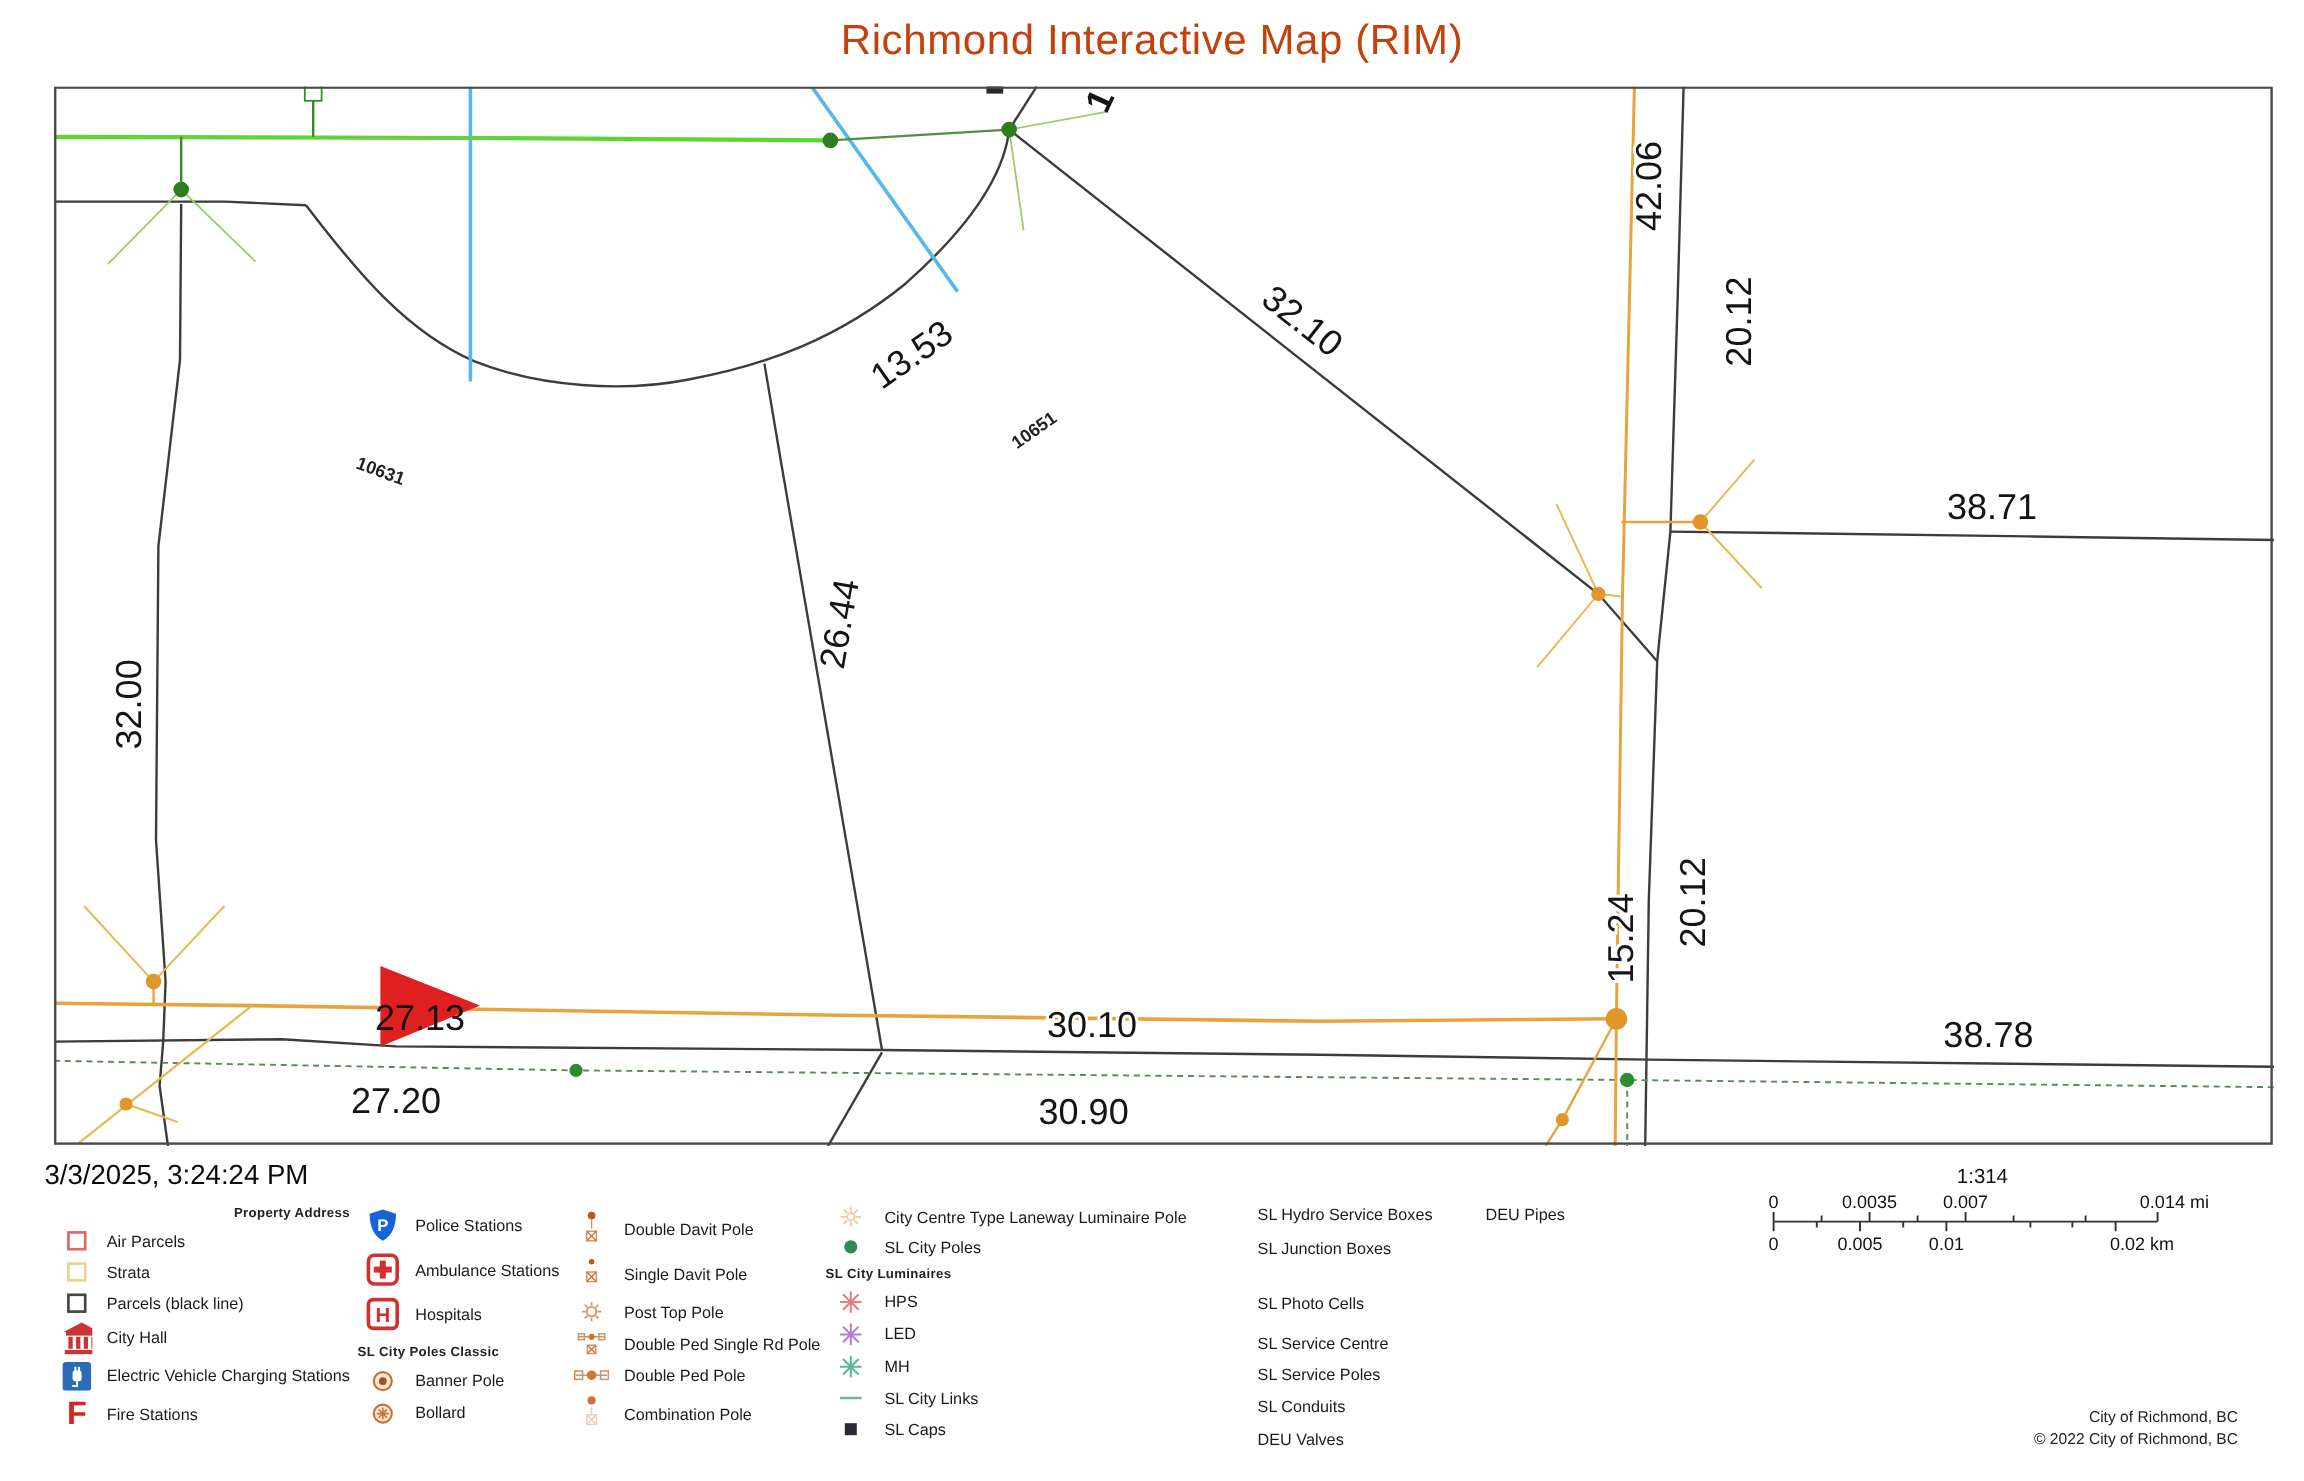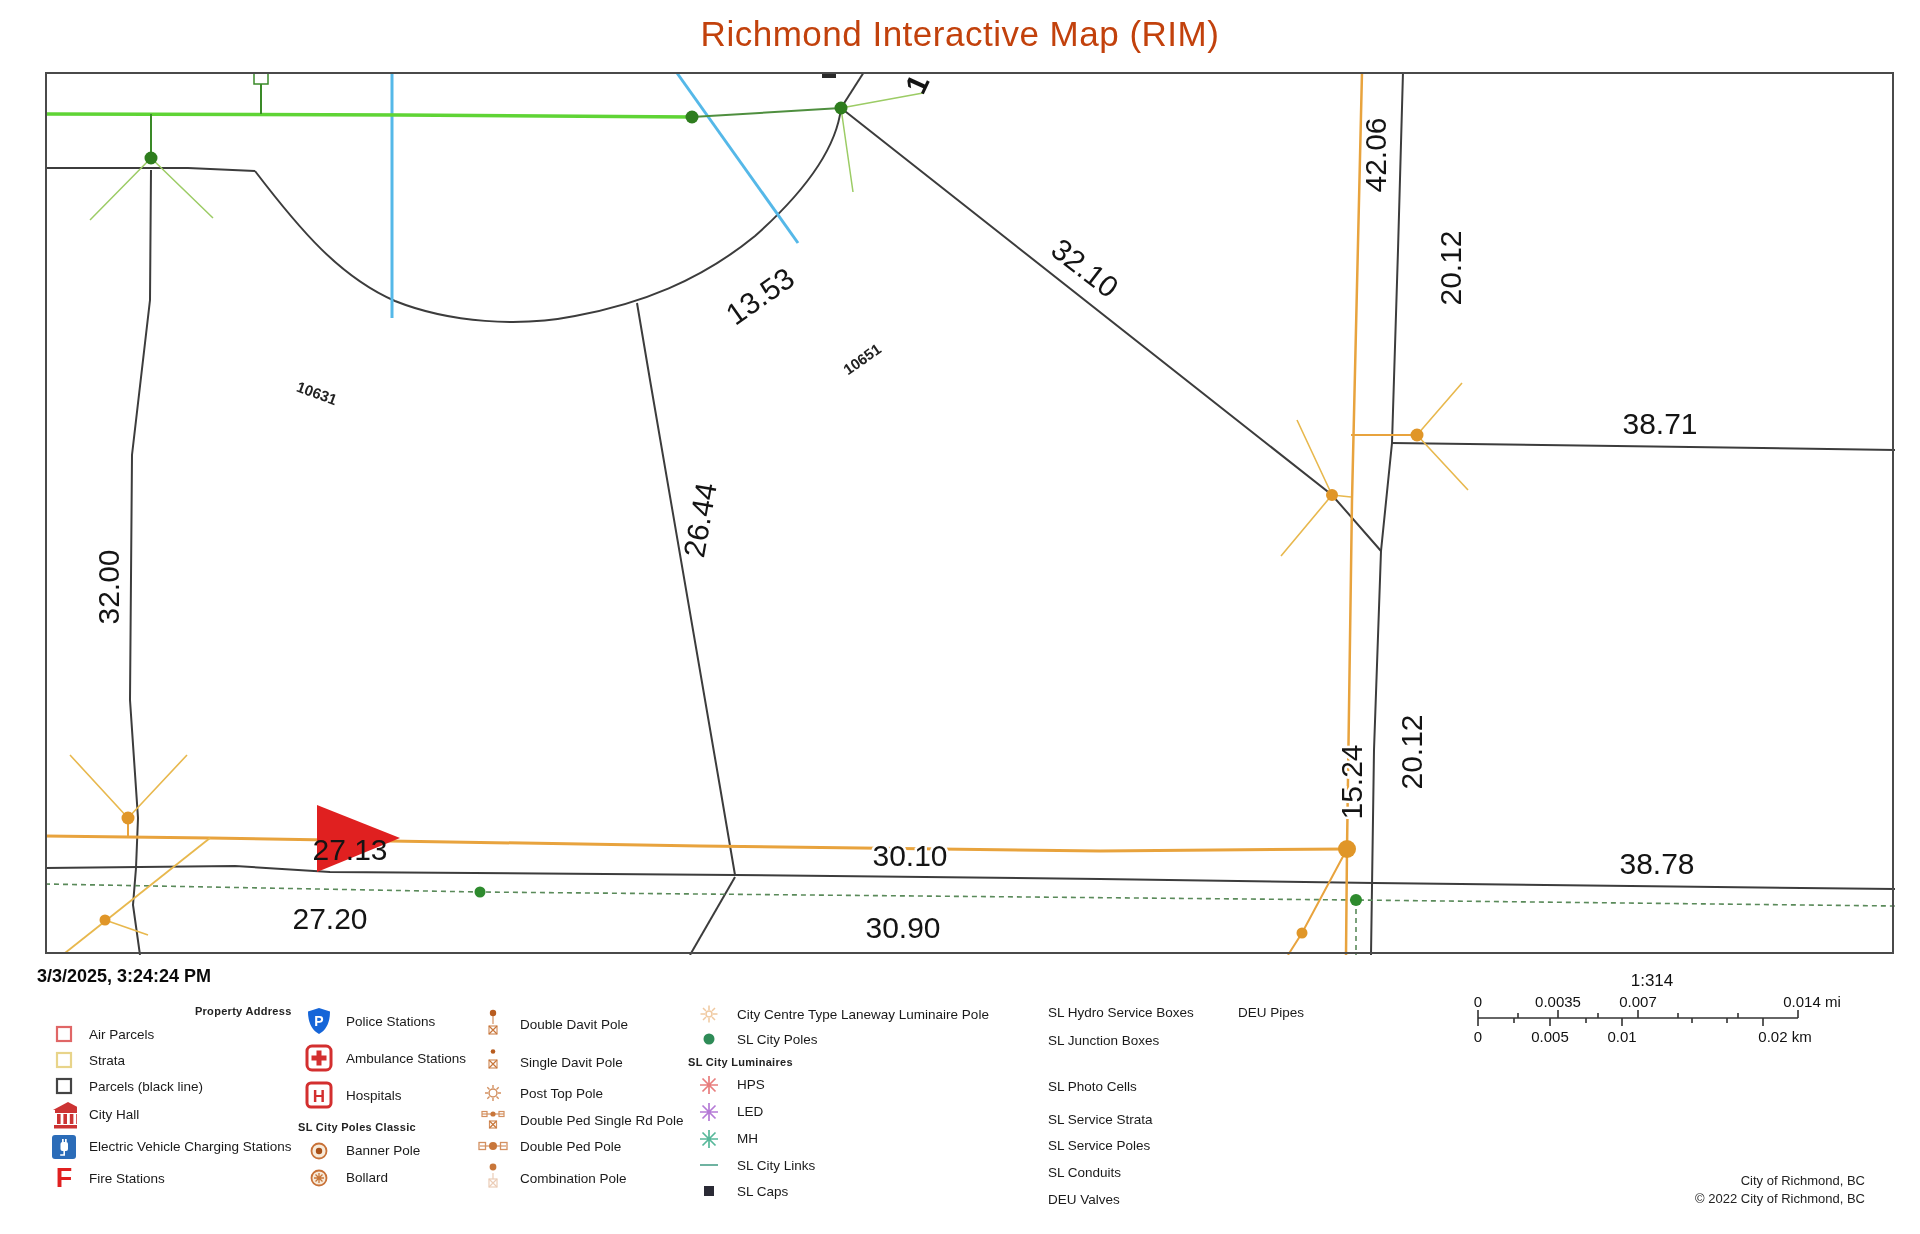--- a/index.html
+++ b/index.html
@@ -6,21 +6,21 @@
   body{width:1920px;height:1234px;position:relative;overflow:hidden;
        font-family:"Liberation Sans", sans-serif;color:#111;}
   .page-title{position:absolute;top:14px;left:0;width:1920px;text-align:center;
        font-size:35px;color:#c2410c;letter-spacing:.5px;}
   #map-wrap{position:absolute;left:45px;top:72px;width:1850px;height:883px;}
   #map-wrap svg{display:block;}
   .dim{font-size:30px;fill:#141414;}
   .halo{paint-order:stroke;stroke:#ffffff;stroke-width:5px;}
   .pid{font-size:15px;font-weight:bold;fill:#222;}
   .partial{font-size:30px;font-weight:bold;fill:#141414;}
-  .timestamp{position:absolute;left:37px;top:966px;font-size:18px;color:#0a0a0a;font-weight:bold;}
+  .timestamp{position:absolute;left:37px;top:966px;font-size:23px;color:#0a0a0a;}
   .lcol{position:absolute;top:1003px;}
   .lhead{font-size:11px;font-weight:bold;color:#222;letter-spacing:.3px;margin:2px 0 4px 8px;text-align:right;}
   .lhead2{font-size:11px;font-weight:bold;color:#222;letter-spacing:.3px;}
   .lrow{display:flex;align-items:center;}
   .llabel{font-size:13.5px;color:#1a1a1a;white-space:nowrap;}
   .licon{display:flex;align-items:center;justify-content:center;}
   .c1 .licon{width:26px;margin-left:14px;margin-right:12px;}
   .c2 .licon{width:34px;margin-left:4px;margin-right:10px;}
   .c3 .licon{width:30px;margin-right:12px;}
   .c4 .licon{width:26px;margin-left:8px;margin-right:15px;}
@@ -367,21 +367,21 @@
         </svg>
       </span>
     <span class="llabel">SL Caps</span>
   </div>
 </div>
 
 <div class="lcol c5" style="left:1048px">
   <span class="llabel" style="margin-top:2px">SL Hydro Service Boxes</span>
   <span class="llabel" style="margin-top:13px">SL Junction Boxes</span>
   <span class="llabel" style="margin-top:31px">SL Photo Cells</span>
-  <span class="llabel" style="margin-top:18px">SL Service Strata</span>
+  <span class="llabel" style="margin-top:18px">SL Service Centre</span>
   <span class="llabel" style="margin-top:11px">SL Service Poles</span>
   <span class="llabel" style="margin-top:12px">SL Conduits</span>
   <span class="llabel" style="margin-top:12px">DEU Valves</span>
 </div>
 
 <div class="lcol c5" style="left:1238px">
   <span class="llabel" style="margin-top:2px">DEU Pipes</span>
 </div>
 
 <div class="scalebar">

